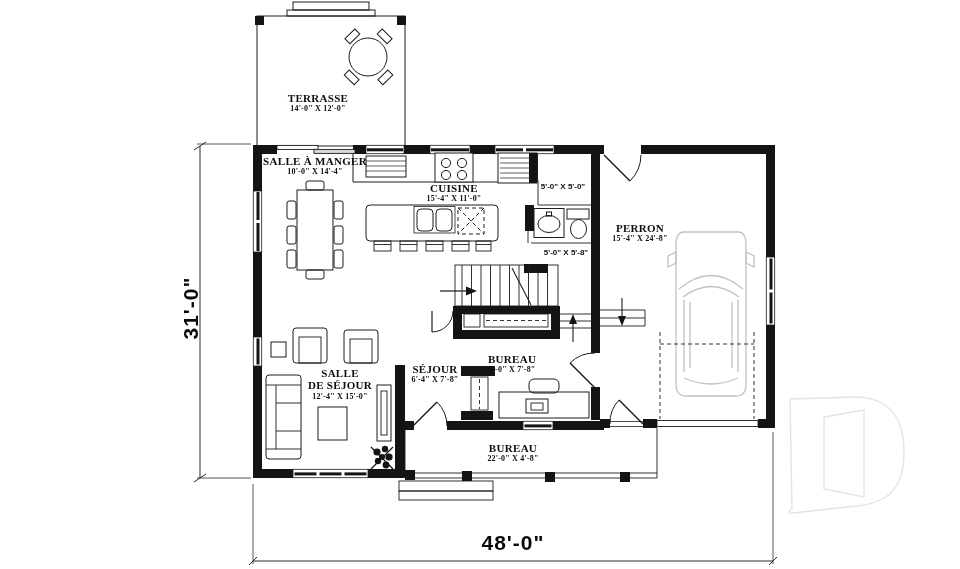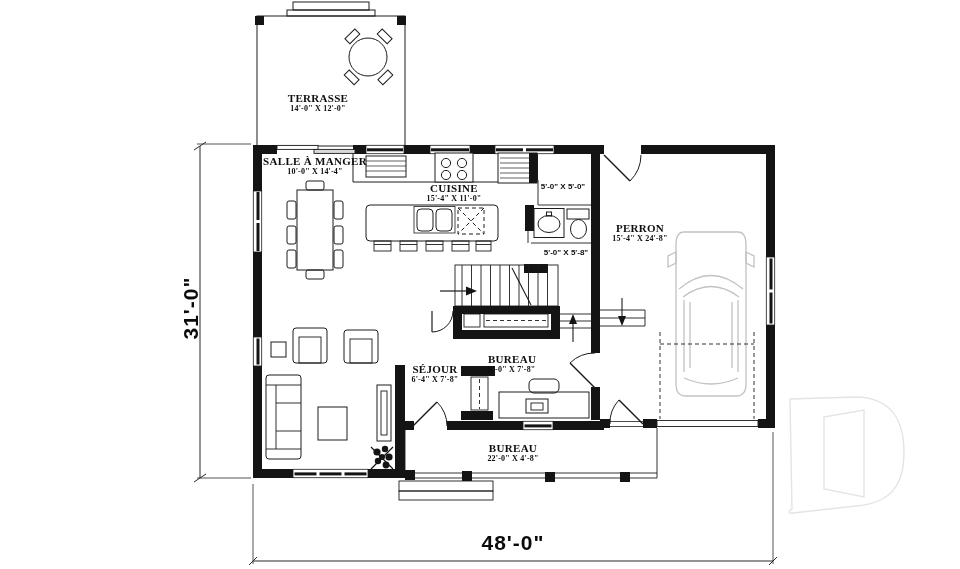--- a/index.html
+++ b/index.html
@@ -352,20 +352,25 @@
   </div>
 
   <div class="annot" style="left:563px;top:182px">5'-0" X 5'-0"</div>
   <div class="annot" style="left:566px;top:248px">5'-0" X 5'-8"</div>
 
   <div class="room-label" style="left:640px;top:222px">
     <div class="rname">PERRON</div>
     <div class="rdims">15'-4" X 24'-8"</div>
   </div>
 
+  <div class="room-label" style="left:340px;top:367px">
+    <div class="rname">SALLE</div>
+    <div class="rname">DE SÉJOUR</div>
+    <div class="rdims">12'-4" X 15'-0"</div>
+  </div>
 
   <div class="room-label" style="left:435px;top:363px">
     <div class="rname">SÉJOUR</div>
     <div class="rdims">6'-4" X 7'-8"</div>
   </div>
 
   <div class="room-label" style="left:512px;top:353px">
     <div class="rname">BUREAU</div>
     <div class="rdims">9'-0" X 7'-8"</div>
   </div>

